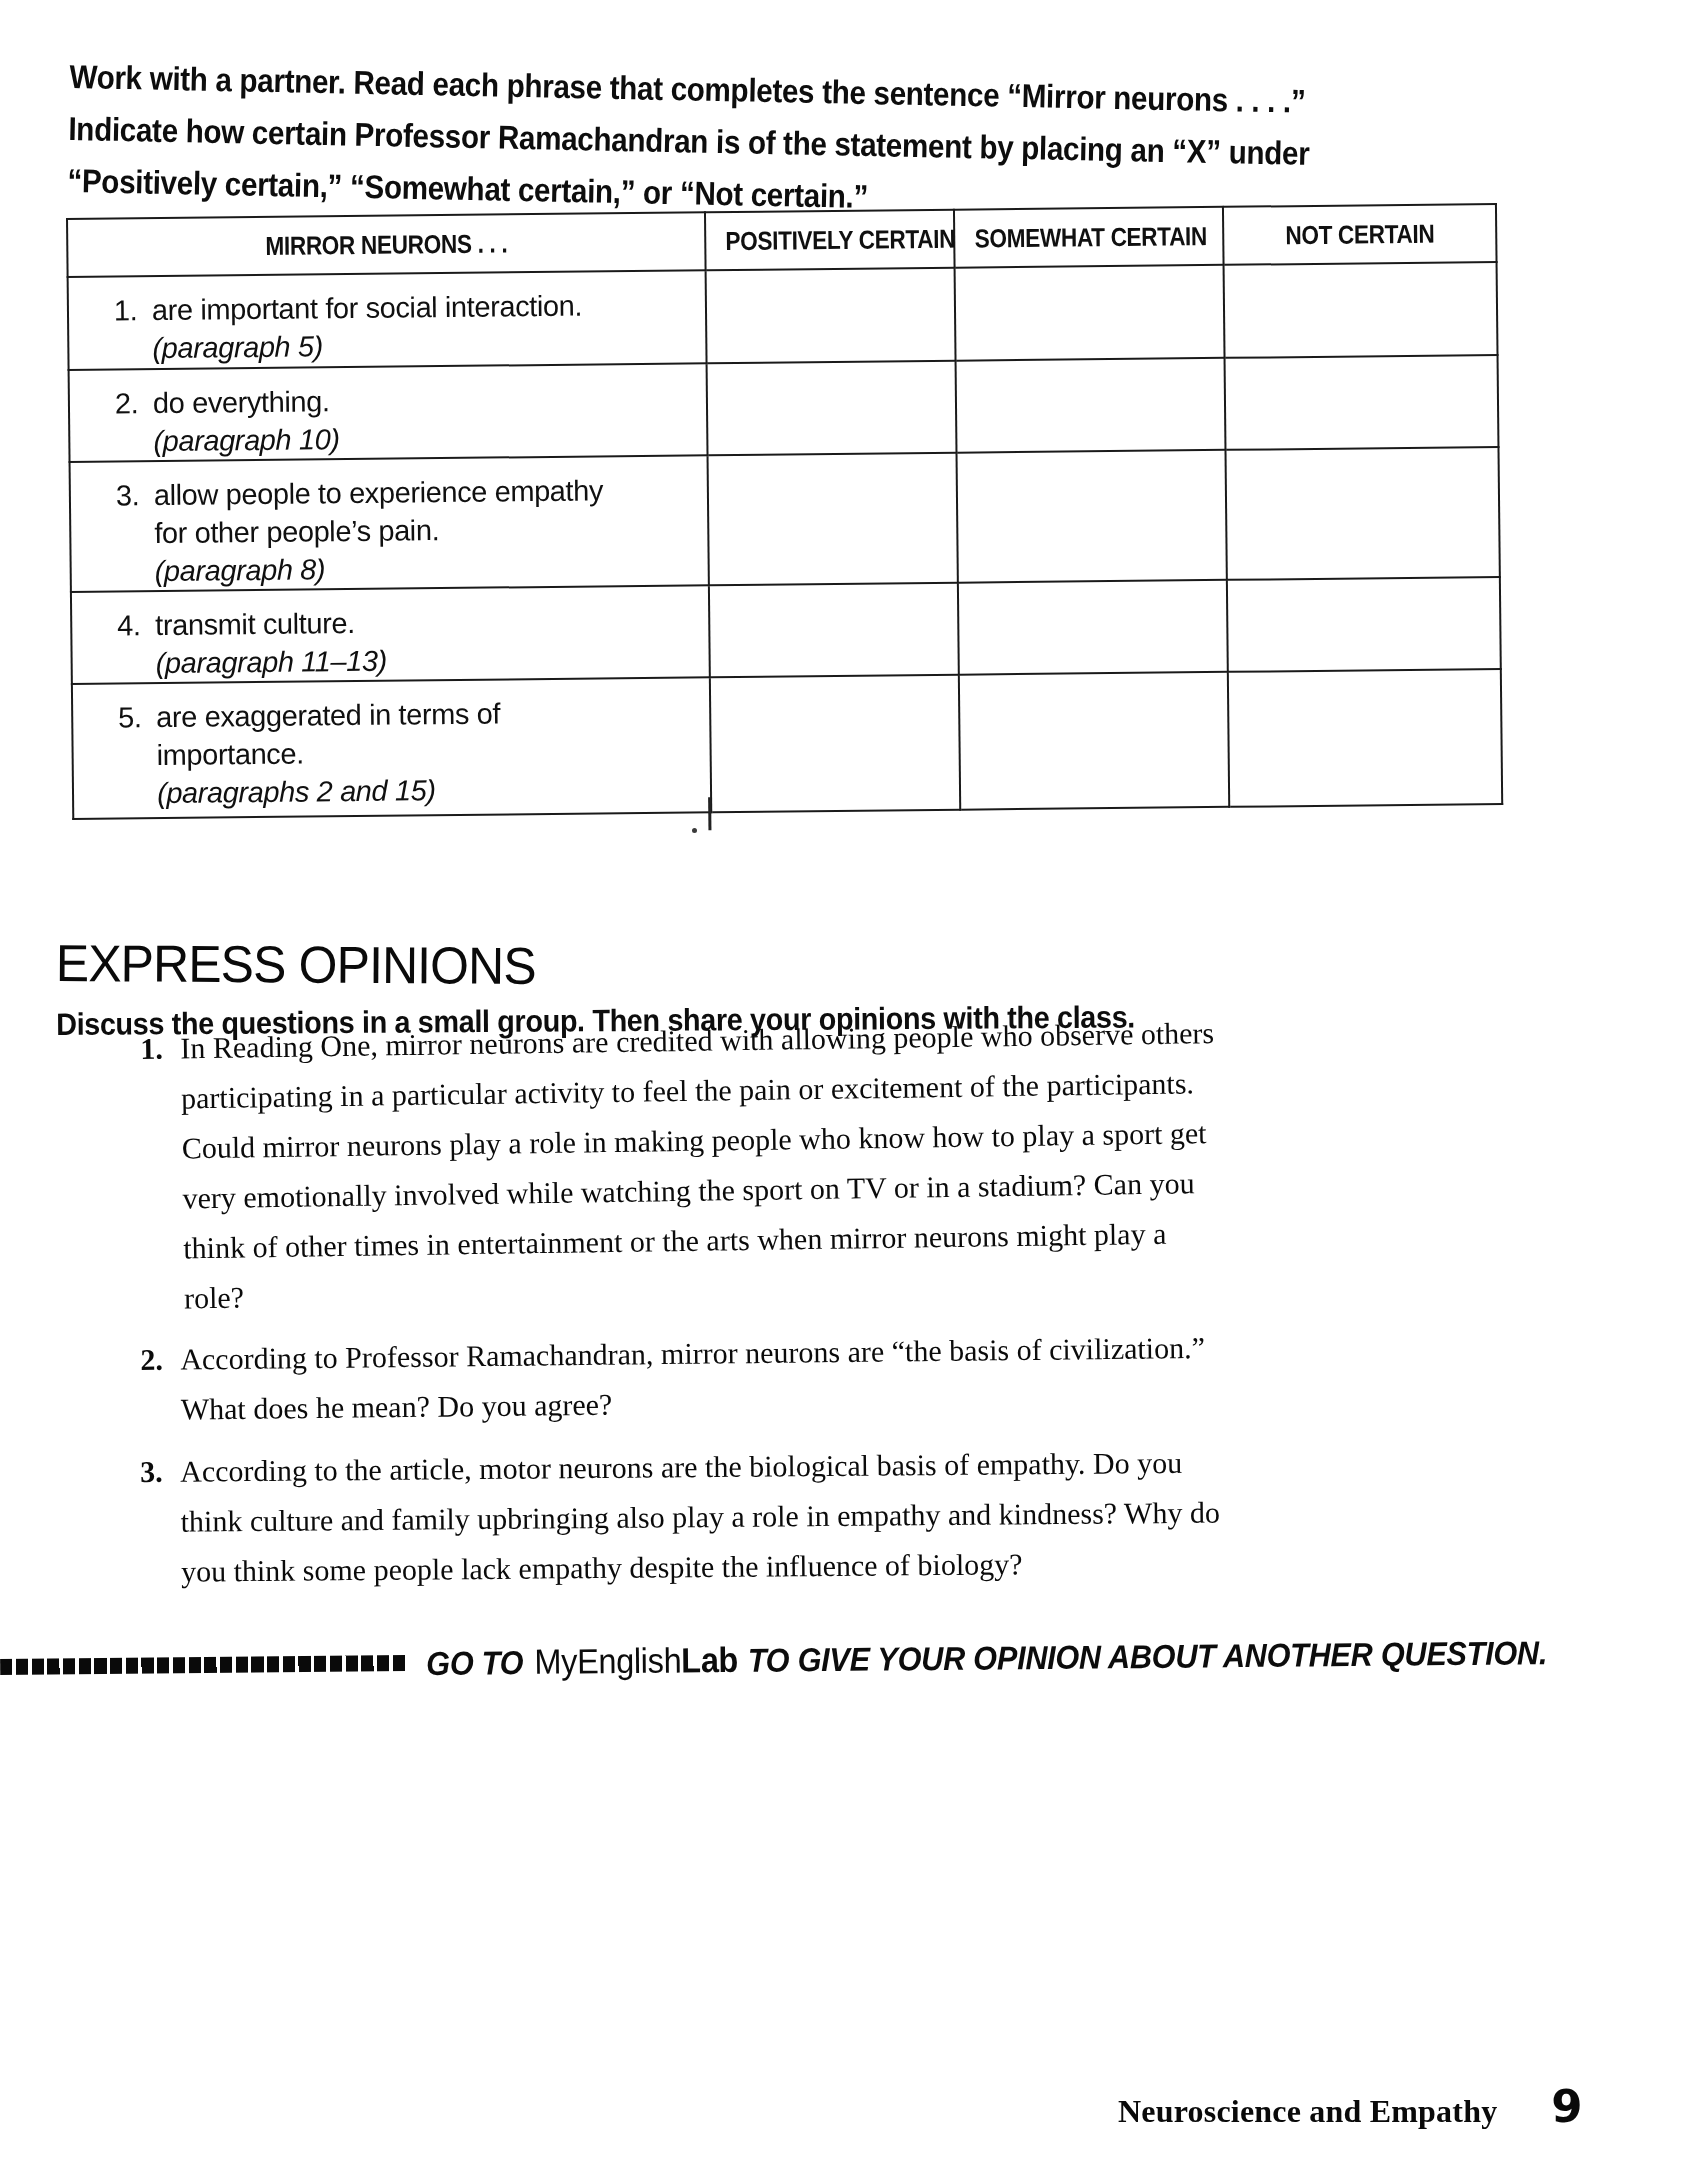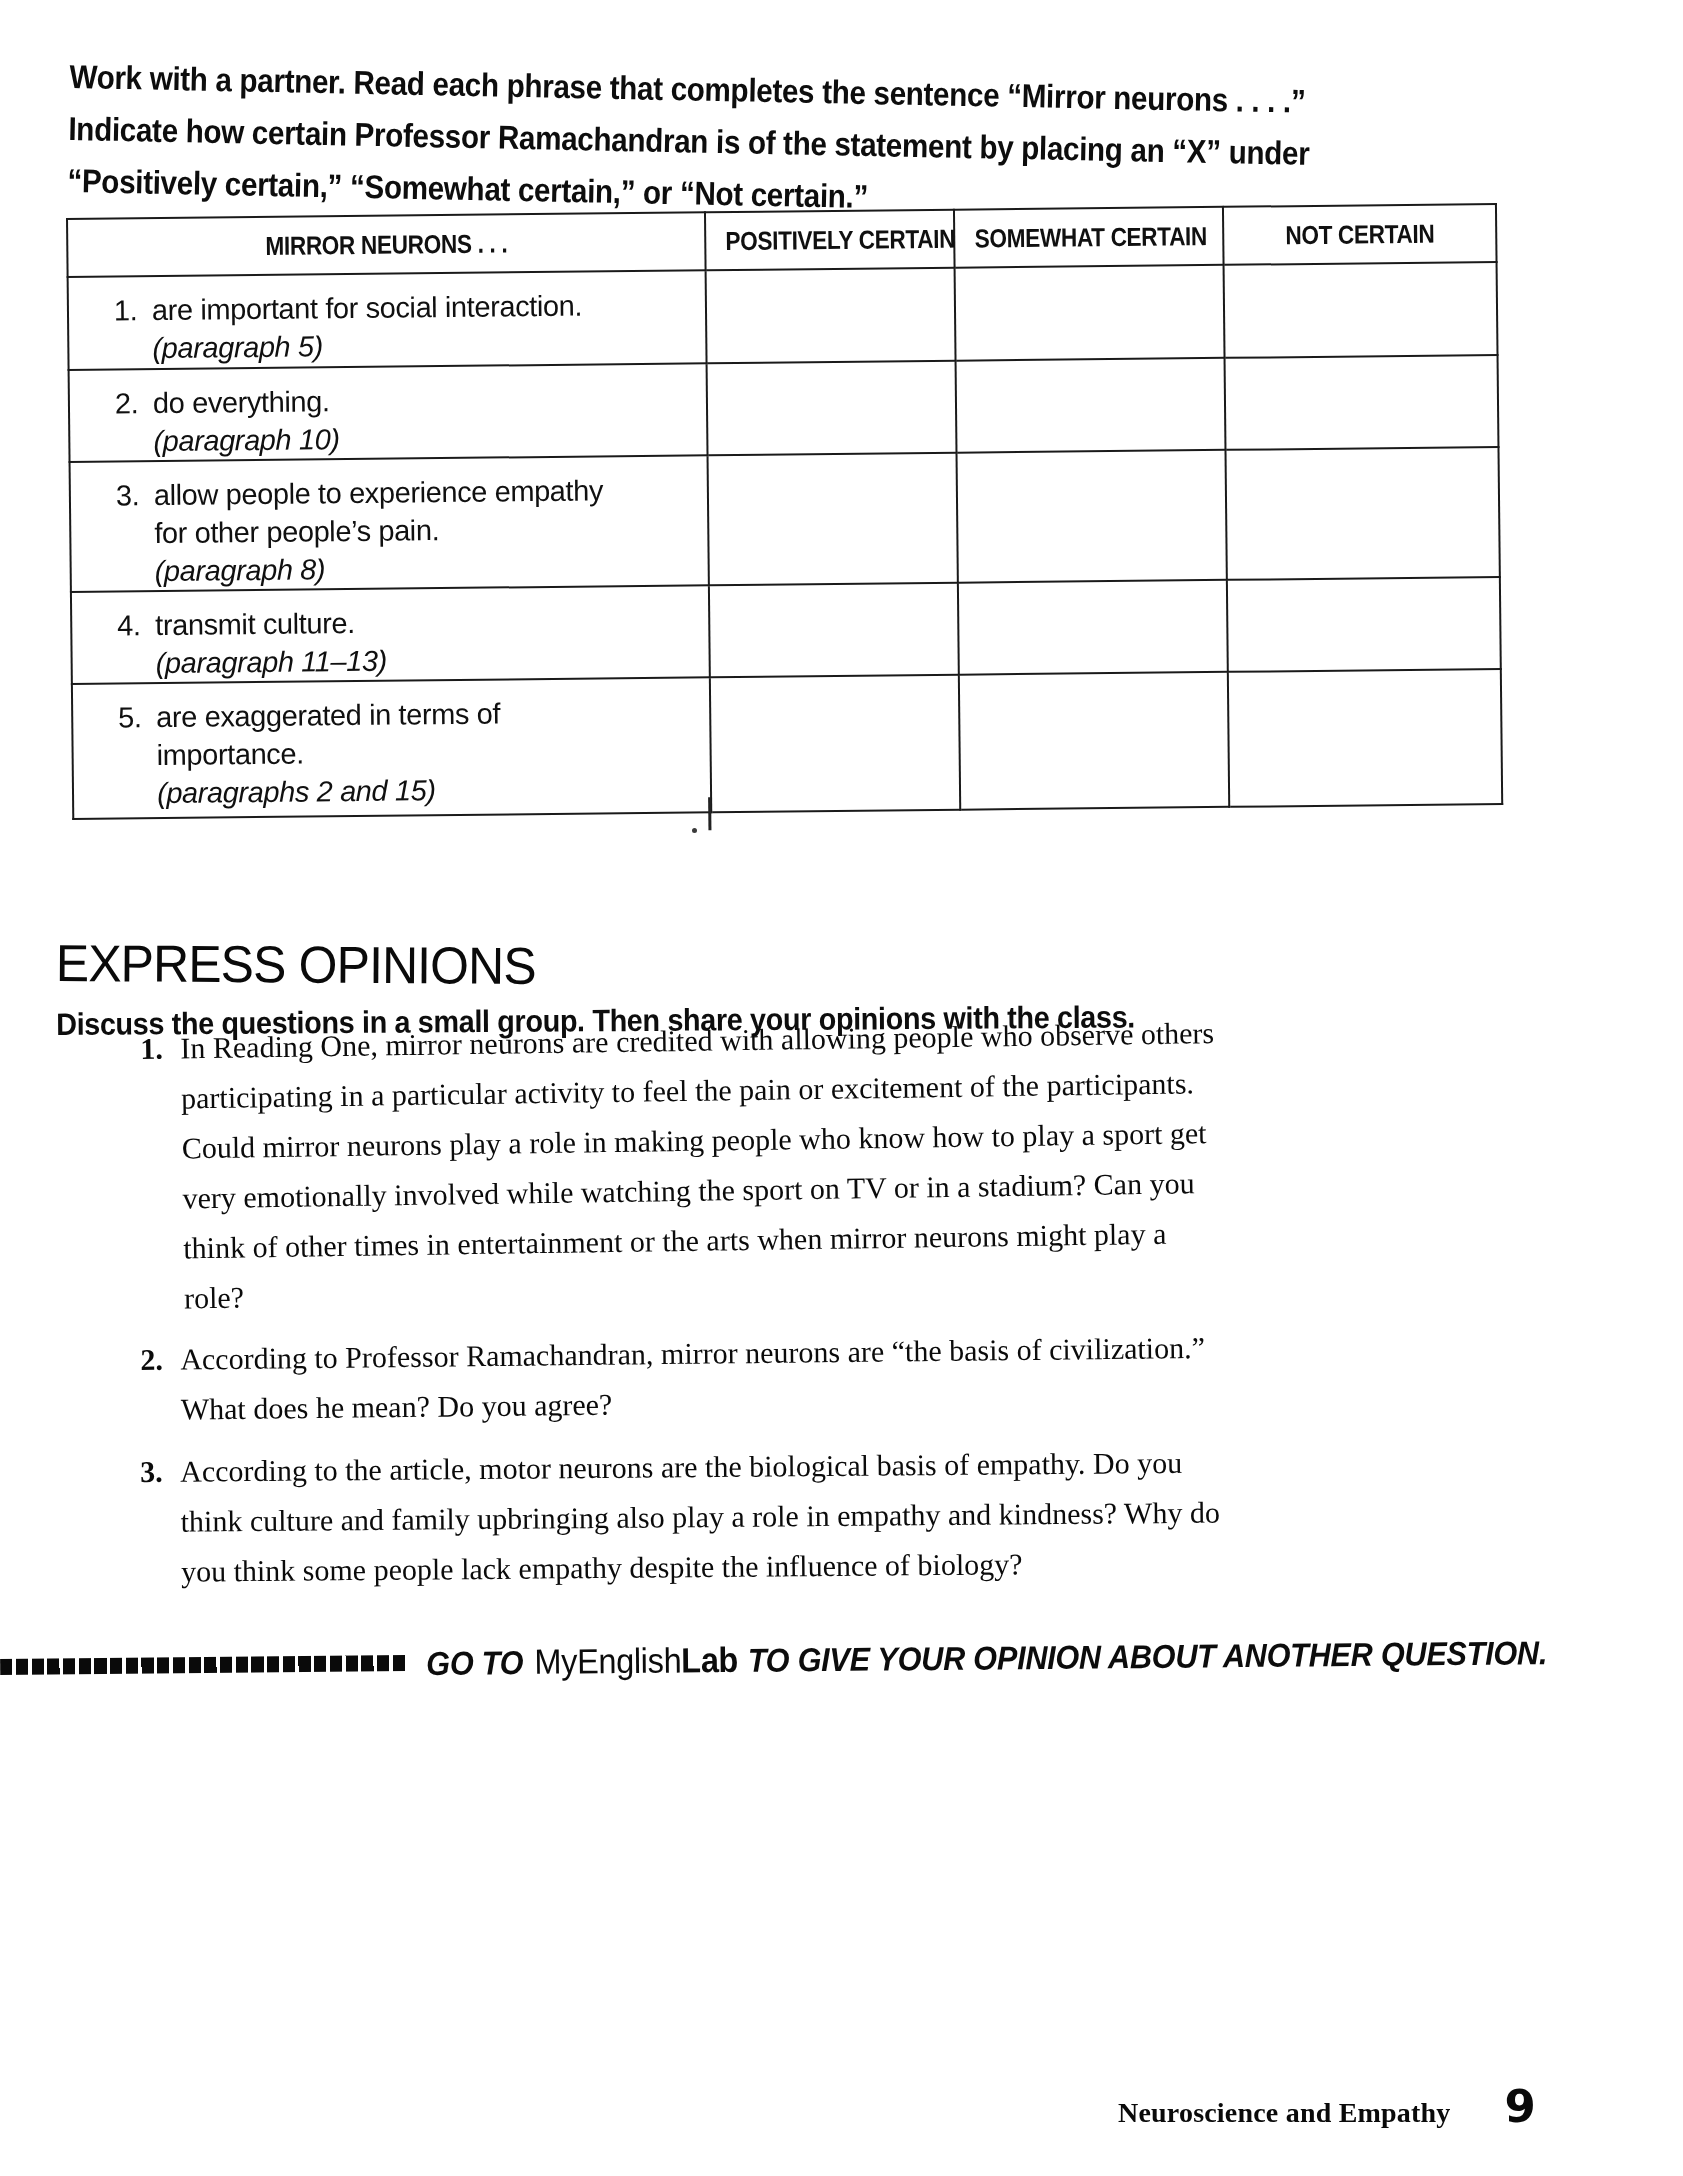--- a/index.html
+++ b/index.html
@@ -86,21 +86,21 @@
     font-size:33px;font-weight:bold;font-style:italic;letter-spacing:-0.3px;
     transform:scaleX(0.93);transform-origin:0 0;
   }
   .brand{font-style:normal;font-weight:400;font-size:35px;letter-spacing:-0.4px;margin:0 10.5px 0 12.2px;}
   .brand .b{font-weight:bold;}
 
   
   .page-footer{
     position:absolute;left:1118px;top:2080px;display:flex;align-items:baseline;gap:54px;
   }
-  .chapter{font-family:"Liberation Serif",serif;font-weight:bold;font-size:28px;letter-spacing:0.2px;color:#0a0a0a;}
+  .chapter{font-family:"Liberation Serif",serif;font-weight:bold;font-size:32px;letter-spacing:0.2px;color:#0a0a0a;}
   .pnum{font-family:"DejaVu Sans",sans-serif;font-weight:bold;font-size:45px;color:#0a0a0a;}
 </style>
 </head>
 <body>
 
 <div class="page">
 
   <section class="intro">
     <div>Work with a partner. Read each phrase that completes the sentence “Mirror neurons . . . .”</div>
     <div>Indicate how certain Professor Ramachandran is of the statement by placing an “X” under</div>

